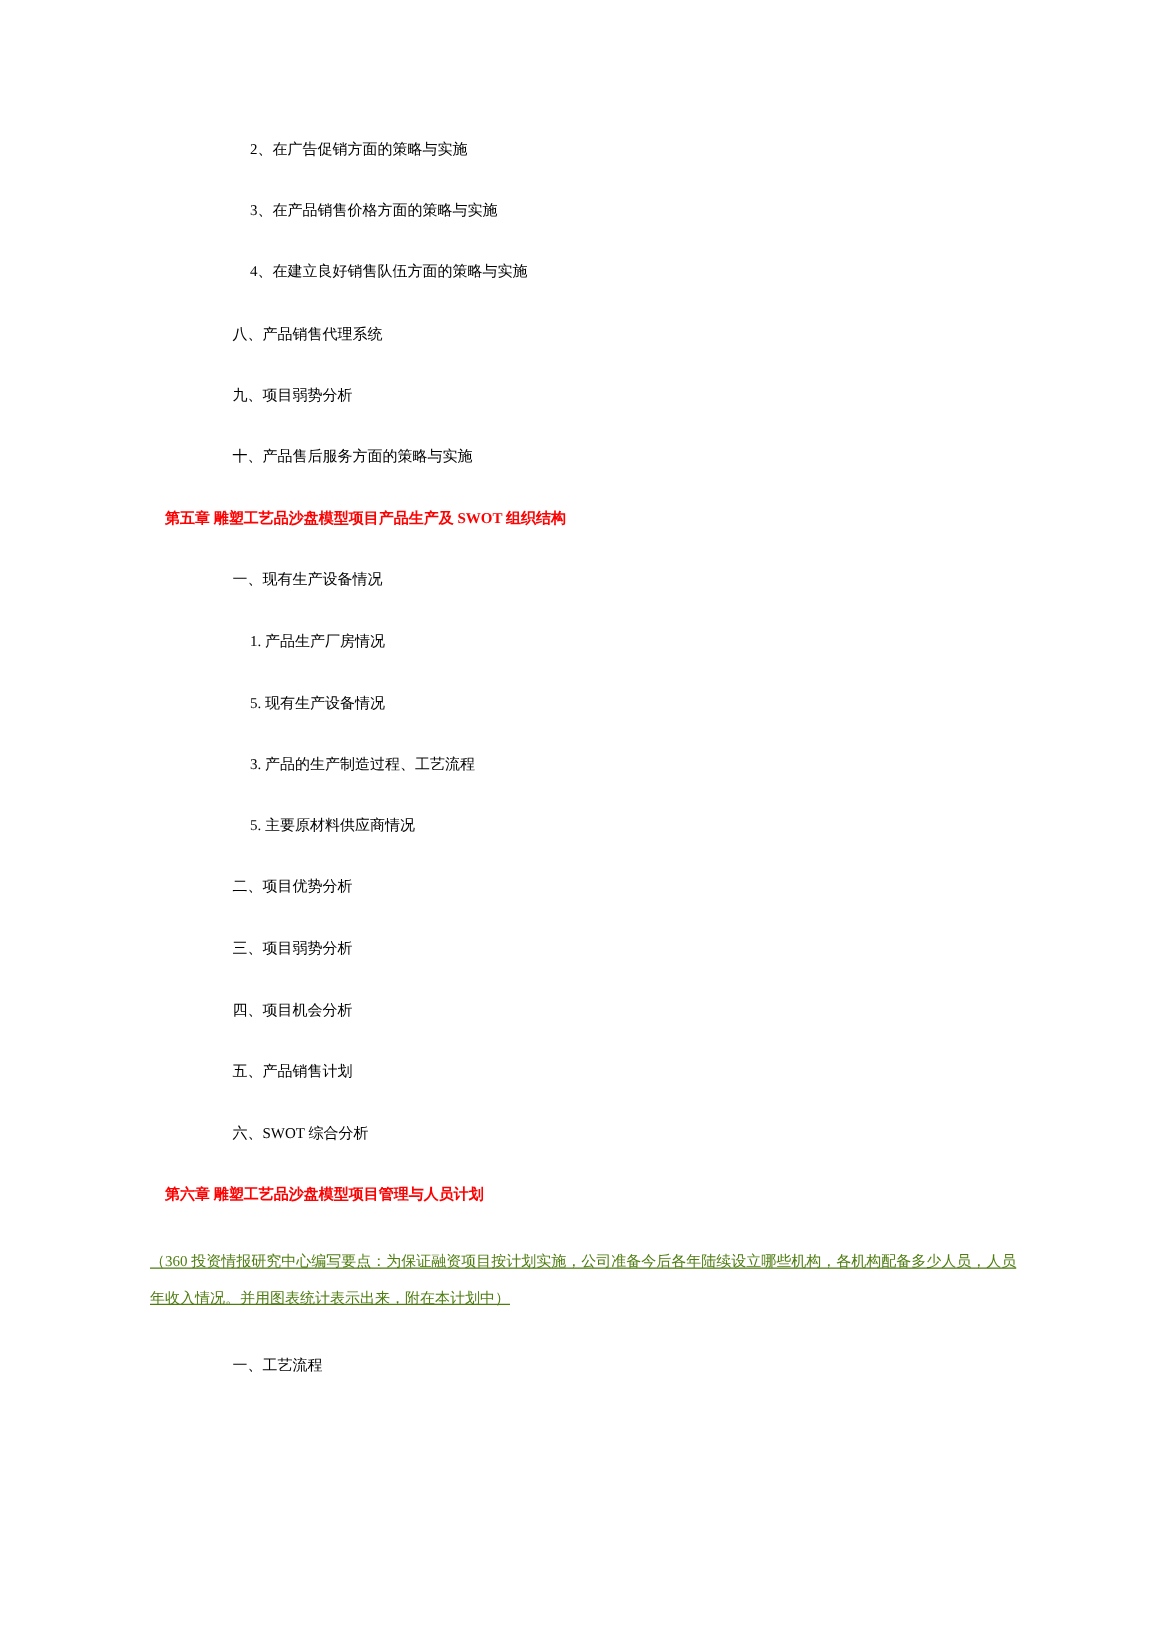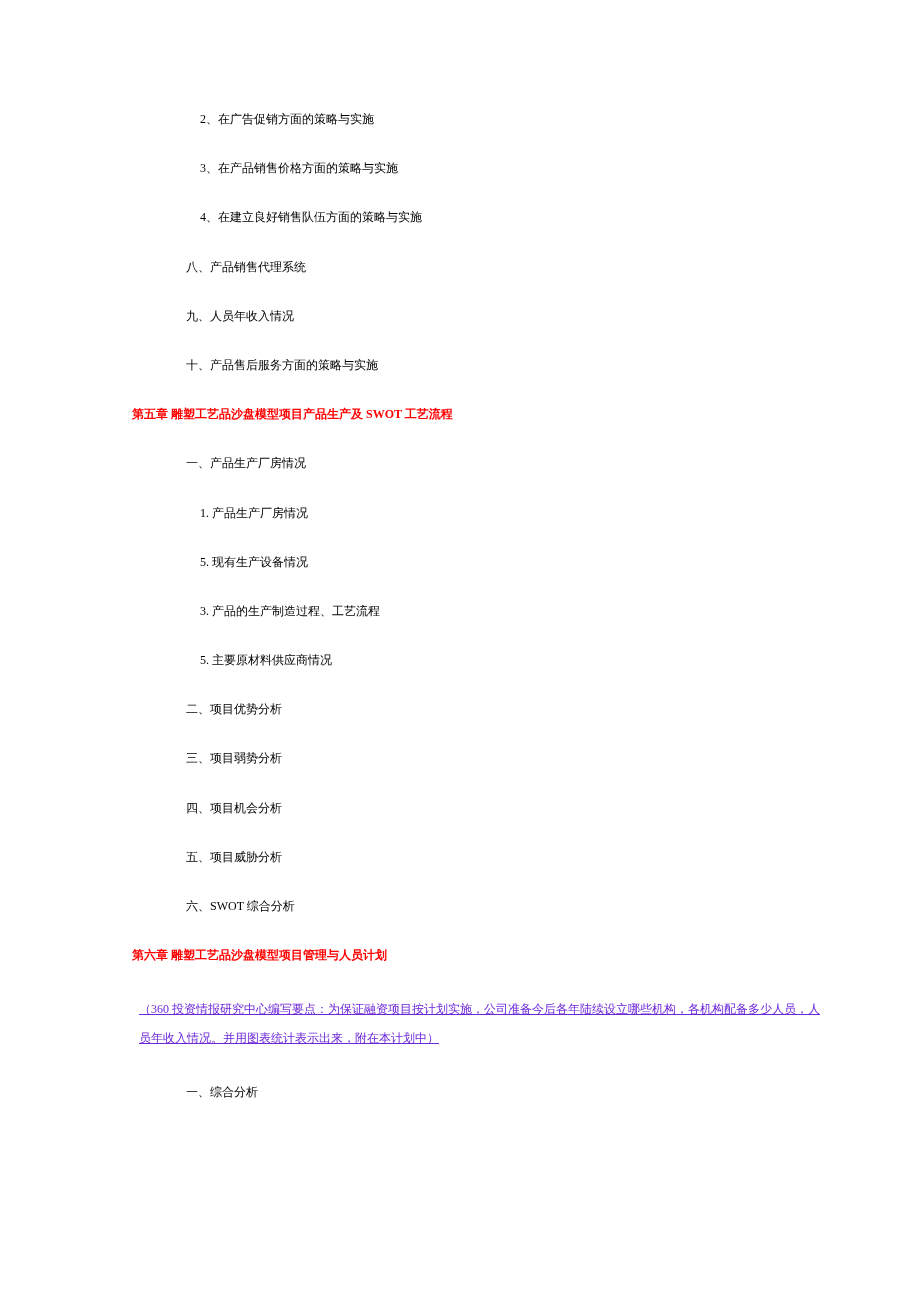--- a/index.html
+++ b/index.html
@@ -25,51 +25,51 @@
       margin-left: 86px;
       margin-bottom: 30px;
     }
     .chapter-title {
       margin-left: 32px;
       margin-bottom: 30px;
       color: #ff0000;
       font-weight: bold;
     }
     .note-block {
-      margin-left: 39px;
+      margin-left: 20px;
       margin-right: 0;
       margin-bottom: 30px;
-      color: #6d28d9;
+      color: #4d7c0f;
       text-decoration: underline;
       line-height: 2.4;
     }
   </style>
 </head>
 <body>
 
 <div class="item-l3">2、在广告促销方面的策略与实施</div>
 <div class="item-l3">3、在产品销售价格方面的策略与实施</div>
 <div class="item-l3">4、在建立良好销售队伍方面的策略与实施</div>
 
 <div class="item-l2">八、产品销售代理系统</div>
-<div class="item-l2">九、人员年收入情况</div>
+<div class="item-l2">九、项目弱势分析</div>
 <div class="item-l2">十、产品售后服务方面的策略与实施</div>
 
-<div class="chapter-title">第五章 雕塑工艺品沙盘模型项目产品生产及 SWOT 工艺流程</div>
+<div class="chapter-title">第五章 雕塑工艺品沙盘模型项目产品生产及 SWOT 组织结构</div>
 
-<div class="item-l2">一、产品生产厂房情况</div>
+<div class="item-l2">一、现有生产设备情况</div>
 
 <div class="item-l3">1. 产品生产厂房情况</div>
 <div class="item-l3">5. 现有生产设备情况</div>
 <div class="item-l3">3. 产品的生产制造过程、工艺流程</div>
 <div class="item-l3">5. 主要原材料供应商情况</div>
 
 <div class="item-l2">二、项目优势分析</div>
 <div class="item-l2">三、项目弱势分析</div>
 <div class="item-l2">四、项目机会分析</div>
-<div class="item-l2">五、项目威胁分析</div>
+<div class="item-l2">五、产品销售计划</div>
 <div class="item-l2">六、SWOT 综合分析</div>
 
 <div class="chapter-title">第六章 雕塑工艺品沙盘模型项目管理与人员计划</div>
 
 <div class="note-block">（360 投资情报研究中心编写要点：为保证融资项目按计划实施，公司准备今后各年陆续设立哪些机构，各机构配备多少人员，人员年收入情况。并用图表统计表示出来，附在本计划中）</div>
 
-<div class="item-l2">一、综合分析</div>
+<div class="item-l2">一、工艺流程</div>
 
 </body></html>

